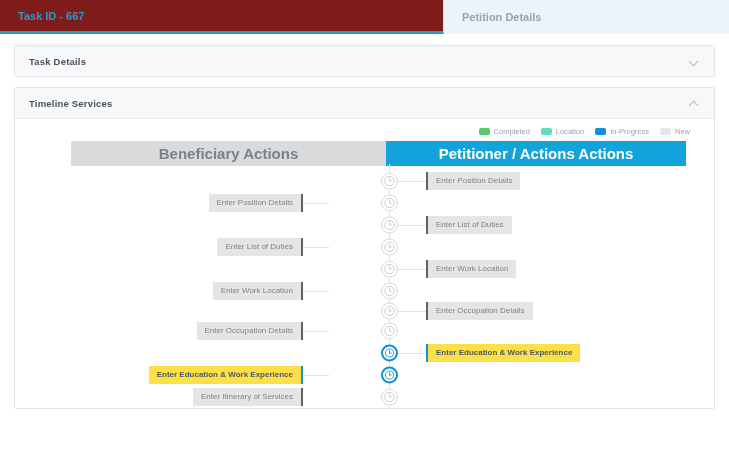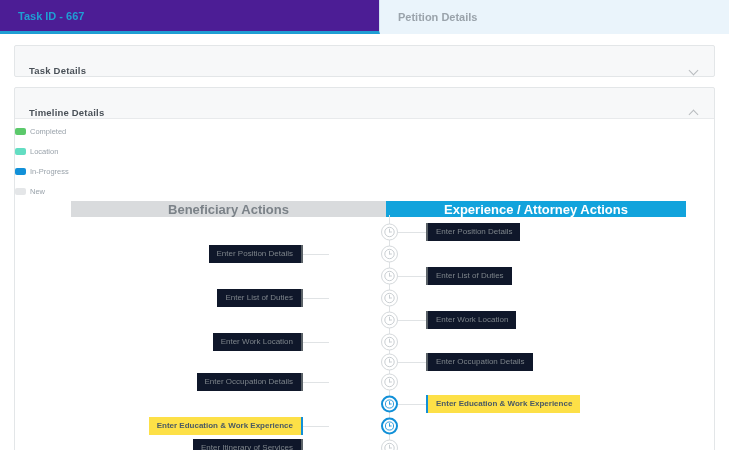--- a/index.html
+++ b/index.html
@@ -11,59 +11,59 @@
   }
 
   
   .tabbar{display:flex;height:34px;background:#eaf4fb;}
   .tab{
     display:flex;align-items:center;
     font-size:11px;font-weight:bold;
     padding:0 18px;box-sizing:border-box;height:34px;
   }
   .tab.active{
-    background:#4c1d95;color:#1f9ed4;
+    background:#7f1d1d;color:#1f9ed4;
     border-bottom:3px solid #1f9ed4;
     border-right:1px solid #cfe4ef;
-    width:380px;
+    width:444px;
   }
   .tab.inactive{color:#9aa3ab;background:#eaf4fb;flex:1;font-weight:bold;}
 
   
   .page{padding:11px 14px 0 14px;box-sizing:border-box;}
   .acc{
     border:1px solid #e3e6e8;background:#f7f8f9;
     border-radius:2px;margin-bottom:10px;
   }
   .acc-head{
-    height:30px;display:flex;align-items:flex-end;
+    height:30px;display:flex;align-items:center;
     padding:0 14px;justify-content:space-between;
   }
   .acc-title{font-size:9.5px;font-weight:bold;color:#4a5158;letter-spacing:.2px;}
   .chev{width:12px;height:12px;position:relative;opacity:.45;}
   .chev::before{
     content:"";position:absolute;left:2px;top:3px;
     width:6px;height:6px;border-right:1.4px solid #6b7278;border-bottom:1.4px solid #6b7278;
     transform:rotate(45deg);
   }
   .chev.up::before{transform:rotate(-135deg);top:5px;}
 
   .acc-body{background:#ffffff;border-top:1px solid #e8eaec;position:relative;}
 
   
-  .legend{display:flex;justify-content:flex-end;gap:11px;padding:8px 24px 5px 0;flex-direction:column;}
+  .legend{display:flex;justify-content:flex-end;gap:11px;padding:8px 24px 5px 0;}
   .lg{display:flex;align-items:center;gap:4px;}
   .sw{width:11px;height:7px;border-radius:2px;display:block;}
   .lgt{font-size:7.5px;color:#9aa3ab;}
 
   
   .cols{display:flex;margin:0 28px 0 56px;}
   .colh{
-    height:16px;display:flex;align-items:center;justify-content:center;
-    font-size:13px;font-weight:bold;
+    height:25px;display:flex;align-items:center;justify-content:center;
+    font-size:15px;font-weight:bold;
   }
   .colh.left{background:#d9dbdd;color:#7b8288;width:315px;}
   .colh.right{background:#12a3dc;color:#ffffff;flex:1;}
 
   
   .startwrap{display:flex;justify-content:flex-start;padding-left:0;margin-top:5px;}
   .start-btn{
     margin-left:425px;
     background:#2e4a66;color:#ffffff;
     font-size:8.5px;font-weight:bold;
@@ -94,21 +94,21 @@
   }
   .node.active{border-color:#1190d8;border-width:2.5px;}
   .node svg{display:block;width:100%;height:100%;}
 
   .conn{position:absolute;top:50%;height:1px;background:#e0e3e5;z-index:1;}
   .conn.right{left:383px;width:28px;}
   .conn.left{right:385px;width:28px;}
 
   .card{
     position:absolute;top:50%;transform:translateY(-50%);
-    background:#0f172a;color:#7d848a;
+    background:#e5e5e5;color:#7d848a;
     font-size:8px;line-height:1;
     padding:5px 8px;white-space:nowrap;z-index:2;
   }
   .card.right{left:411px;border-left:2.5px solid #5b6268;}
   .card.left{right:411px;border-right:2.5px solid #5b6268;}
   .card.prog{background:#fde047;color:#4b5a63;font-weight:bold;}
   .card.prog.right{border-left-color:#1190d8;}
   .card.prog.left{border-right-color:#1190d8;}
 </style>
 </head>
@@ -127,21 +127,21 @@
 
   <div class="acc">
     <div class="acc-head">
       <span class="acc-title">Task Details</span>
       <span class="chev"></span>
     </div>
   </div>
 
   <div class="acc">
     <div class="acc-head">
-      <span class="acc-title">Timeline Details</span>
+      <span class="acc-title">Timeline Services</span>
       <span class="chev up"></span>
     </div>
 
     <div class="acc-body">
 
       <div class="legend">
         <div class="lg">
           <span class="sw" style="background:#5bc96b"></span>
           <span class="lgt">Completed</span>
         </div>
@@ -154,21 +154,21 @@
           <span class="lgt">In-Progress</span>
         </div>
         <div class="lg">
           <span class="sw" style="background:#e4e6e8"></span>
           <span class="lgt">New</span>
         </div>
       </div>
 
       <div class="cols">
         <div class="colh left">Beneficiary Actions</div>
-        <div class="colh right">Experience / Attorney Actions</div>
+        <div class="colh right">Petitioner / Actions Actions</div>
       </div>
 
 
       <div class="timeline" id="timeline">
         <div class="spine"></div>
       <div class="row">
             <div class="conn right"></div>
             <div class="node">
               <svg viewBox="0 0 24 24">
                 <circle cx="12" cy="12" r="7.5" fill="none" stroke="#c9ced2" stroke-width="1.6"></circle>

